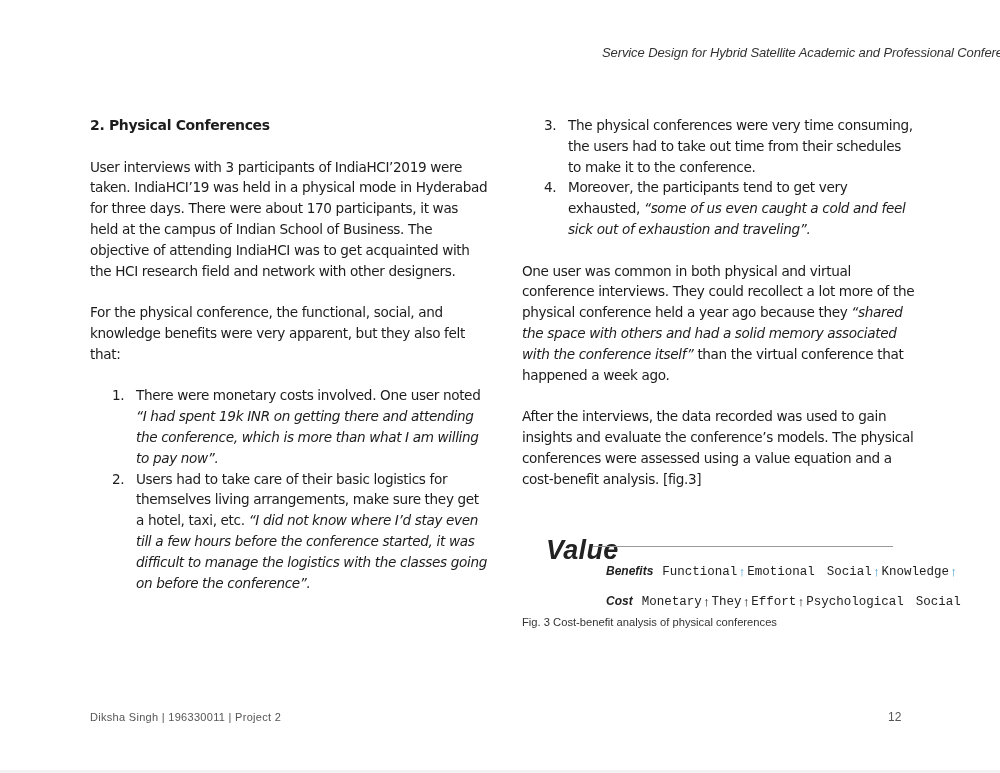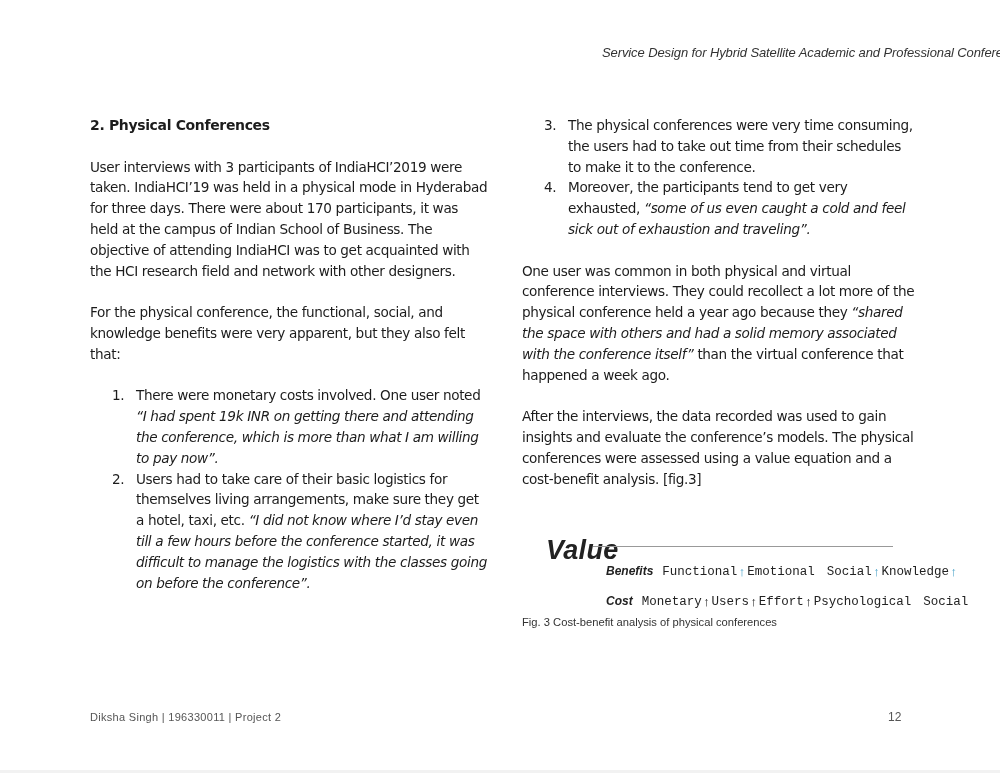--- a/index.html
+++ b/index.html
@@ -122,21 +122,21 @@
       </span>
     </div>
   <div class="fig-rule"></div>
   <div class="fig-row cost" id="cost-row">
     <span class="row-label">Cost</span>
   <span class="term">
         <span>Monetary</span>
         <span class="arrow cost" style="color: rgb(34, 34, 34);">↑</span>
       </span>
       <span class="term">
-        <span>Users</span>
+        <span>They</span>
         <span class="arrow cost" style="color: rgb(34, 34, 34);">↑</span>
       </span>
       <span class="term">
         <span>Effort</span>
         <span class="arrow cost" style="color: rgb(34, 34, 34);">↑</span>
       </span>
       <span class="term">
         <span>Psychological</span>
         <span class="gap"></span>
       </span>

